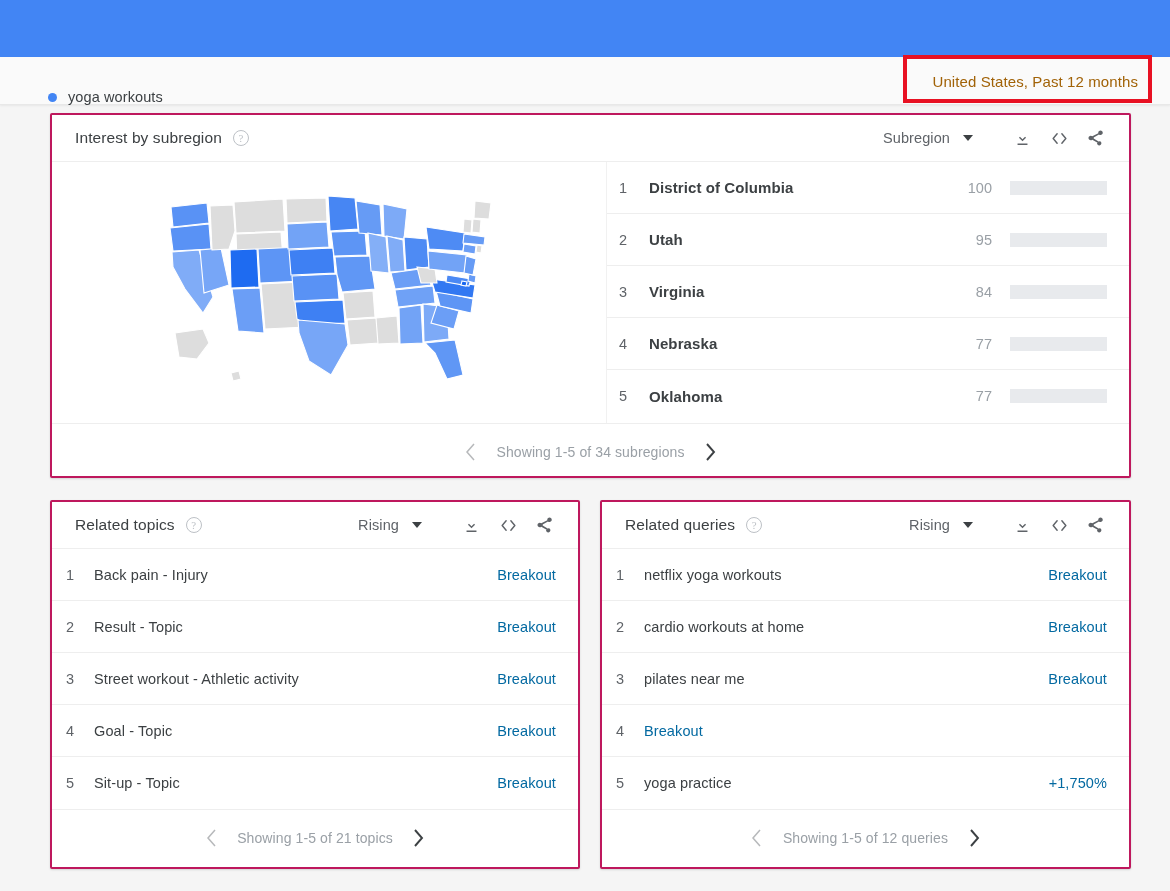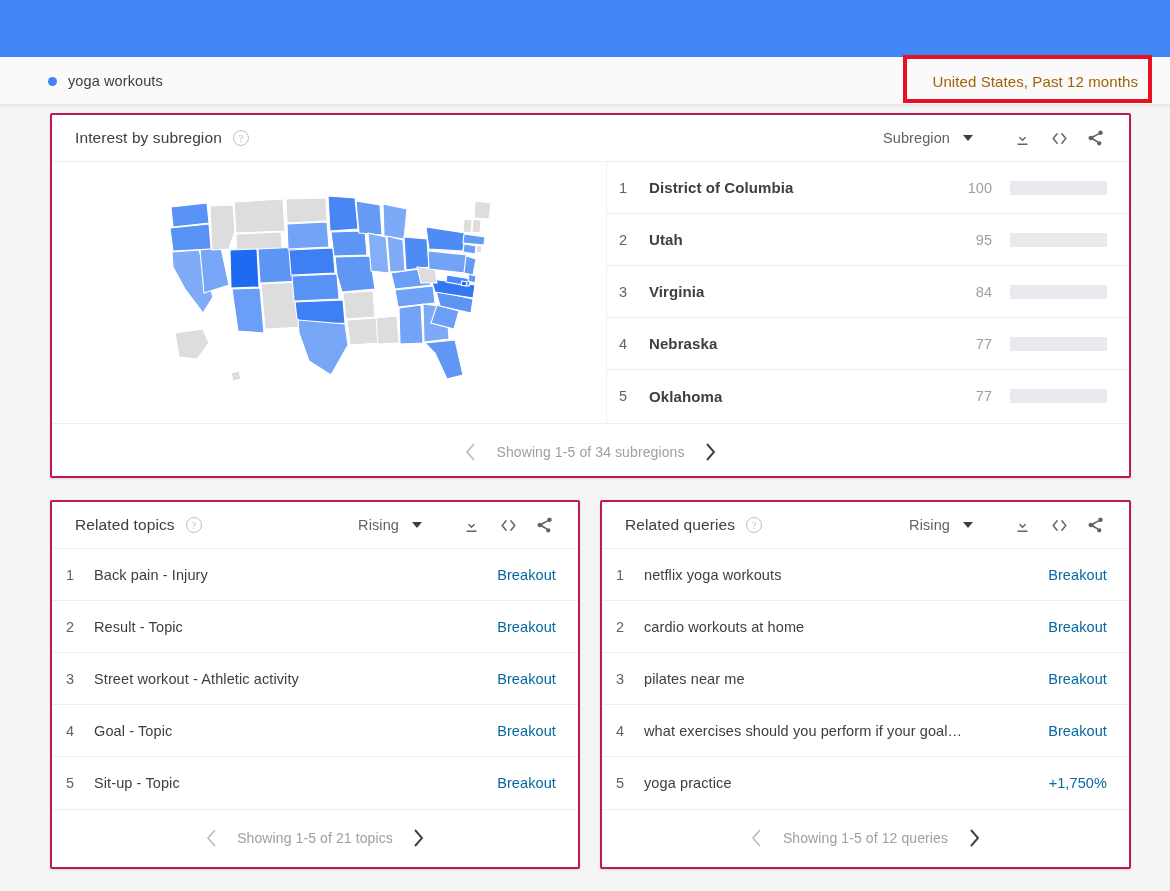--- a/index.html
+++ b/index.html
@@ -20,21 +20,21 @@
 
   
   .termbar {
     position: absolute; left: 0; top: 57px;
     width: 1170px; height: 48px;
     background: #fafafa;
     border-bottom: 1px solid #e8e8e8;
     box-shadow: 0 1px 2px rgba(0,0,0,.06);
   }
   .term {
-    position: absolute; left: 48px; top: 0; height: 48px;
+    position: absolute; left: 48px; top: 16px; height: 48px;
     display: flex; align-items: center; gap: 11px;
   }
   .term-dot {
     width: 9px; height: 9px; border-radius: 50%;
     background: #4285f4; display: block;
   }
   .term-label {
     font-size: 14.5px; color: #3c4043; letter-spacing: .1px;
   }
   .filter {
@@ -447,21 +447,20 @@
       <span class="item-label">cardio workouts at home</span>
       <span class="item-value">Breakout</span>
     </div>
     <div class="item-row">
       <span class="item-rank">3</span>
       <span class="item-label">pilates near me</span>
       <span class="item-value">Breakout</span>
     </div>
     <div class="item-row">
       <span class="item-rank">4</span>
-      <span class="item-label">what exercises should you perform if your goal…</span>
       <span class="item-value">Breakout</span>
     </div>
     <div class="item-row">
       <span class="item-rank">5</span>
       <span class="item-label">yoga practice</span>
       <span class="item-value">+1,750%</span>
     </div>
   </div>
 
   <div class="card-foot">

